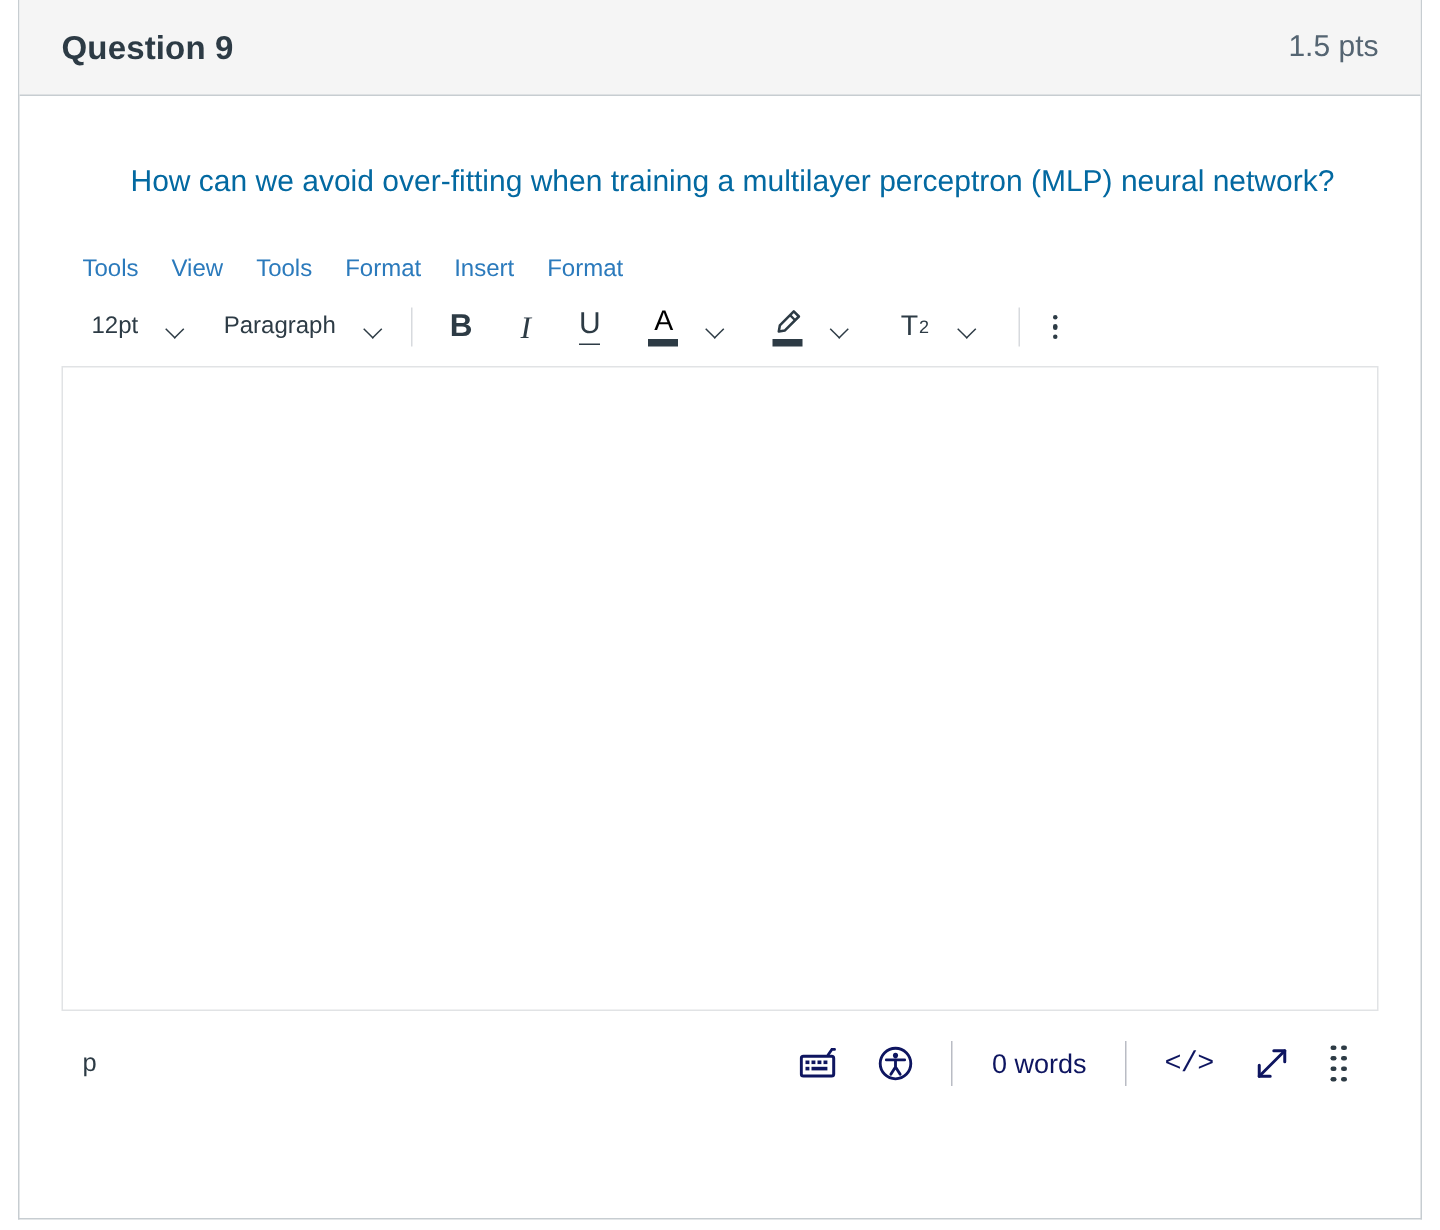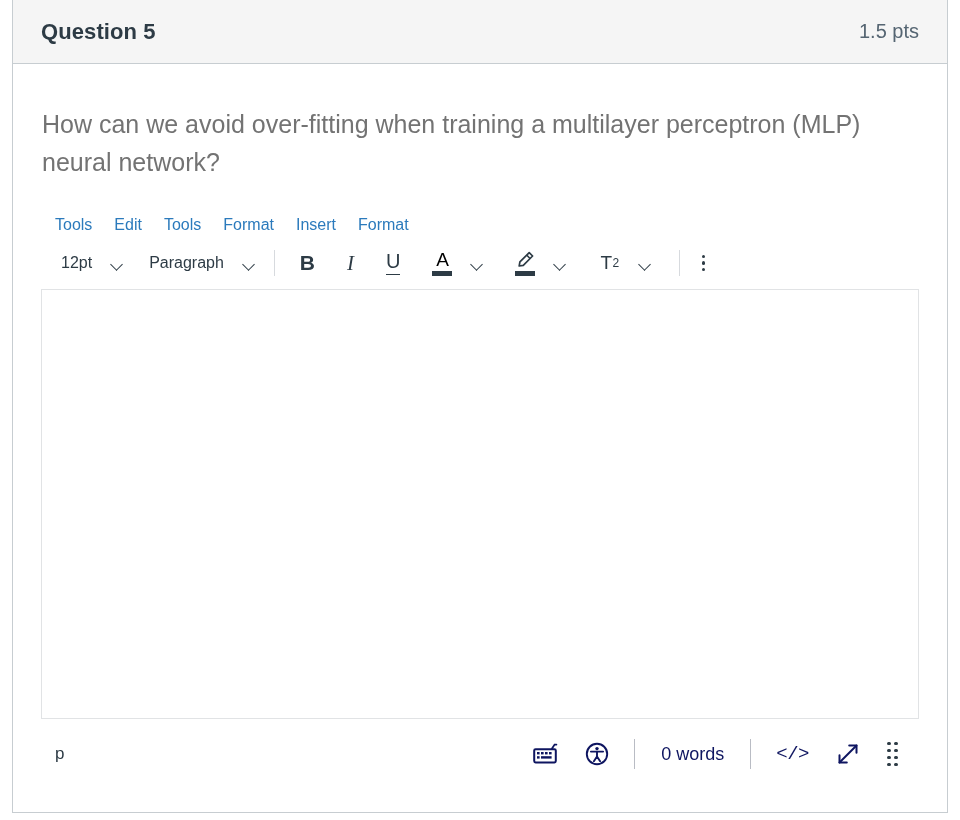--- a/index.html
+++ b/index.html
@@ -44,26 +44,27 @@
     font-size: 20px;
     font-weight: normal;
     color: #556572;
   }
 
   .question-body {
     padding: 0 28px;
   }
 
   .question-text {
-    font-size: 25px;
-    color: #737373;
+    font-size: 20px;
+    color: #0369a1;
     line-height: 1.5;
     padding-top: 42px;
     padding-bottom: 6px;
     padding-left: 1px;
+    margin-left: 45px;
   }
 
   
   .rce {
     margin-top: 22px;
   }
 
   .rce-menubar {
     display: flex;
     align-items: center;
@@ -234,33 +235,33 @@
     width: 3.5px; height: 3.5px; border-radius: 50%;
     background: #2d3b45; display: block;
   }
 </style>
 </head>
 <body>
 
 <div class="question-card">
 
   <div class="question-header">
-    <div class="question-title">Question 5</div>
+    <div class="question-title">Question 9</div>
     <div class="question-points">1.5 pts</div>
   </div>
 
   <div class="question-body">
 
     <div class="question-text">How can we avoid over-fitting when training a multilayer perceptron (MLP) neural network?</div>
 
     <div class="rce">
 
       <div class="rce-menubar">
         <div class="rce-menu-item">Tools</div>
-        <div class="rce-menu-item">Edit</div>
+        <div class="rce-menu-item">View</div>
         <div class="rce-menu-item">Tools</div>
         <div class="rce-menu-item">Format</div>
         <div class="rce-menu-item">Insert</div>
         <div class="rce-menu-item">Format</div>
       </div>
 
       <div class="rce-toolbar">
 
         <div class="tb-select">
           <span>12pt</span>

